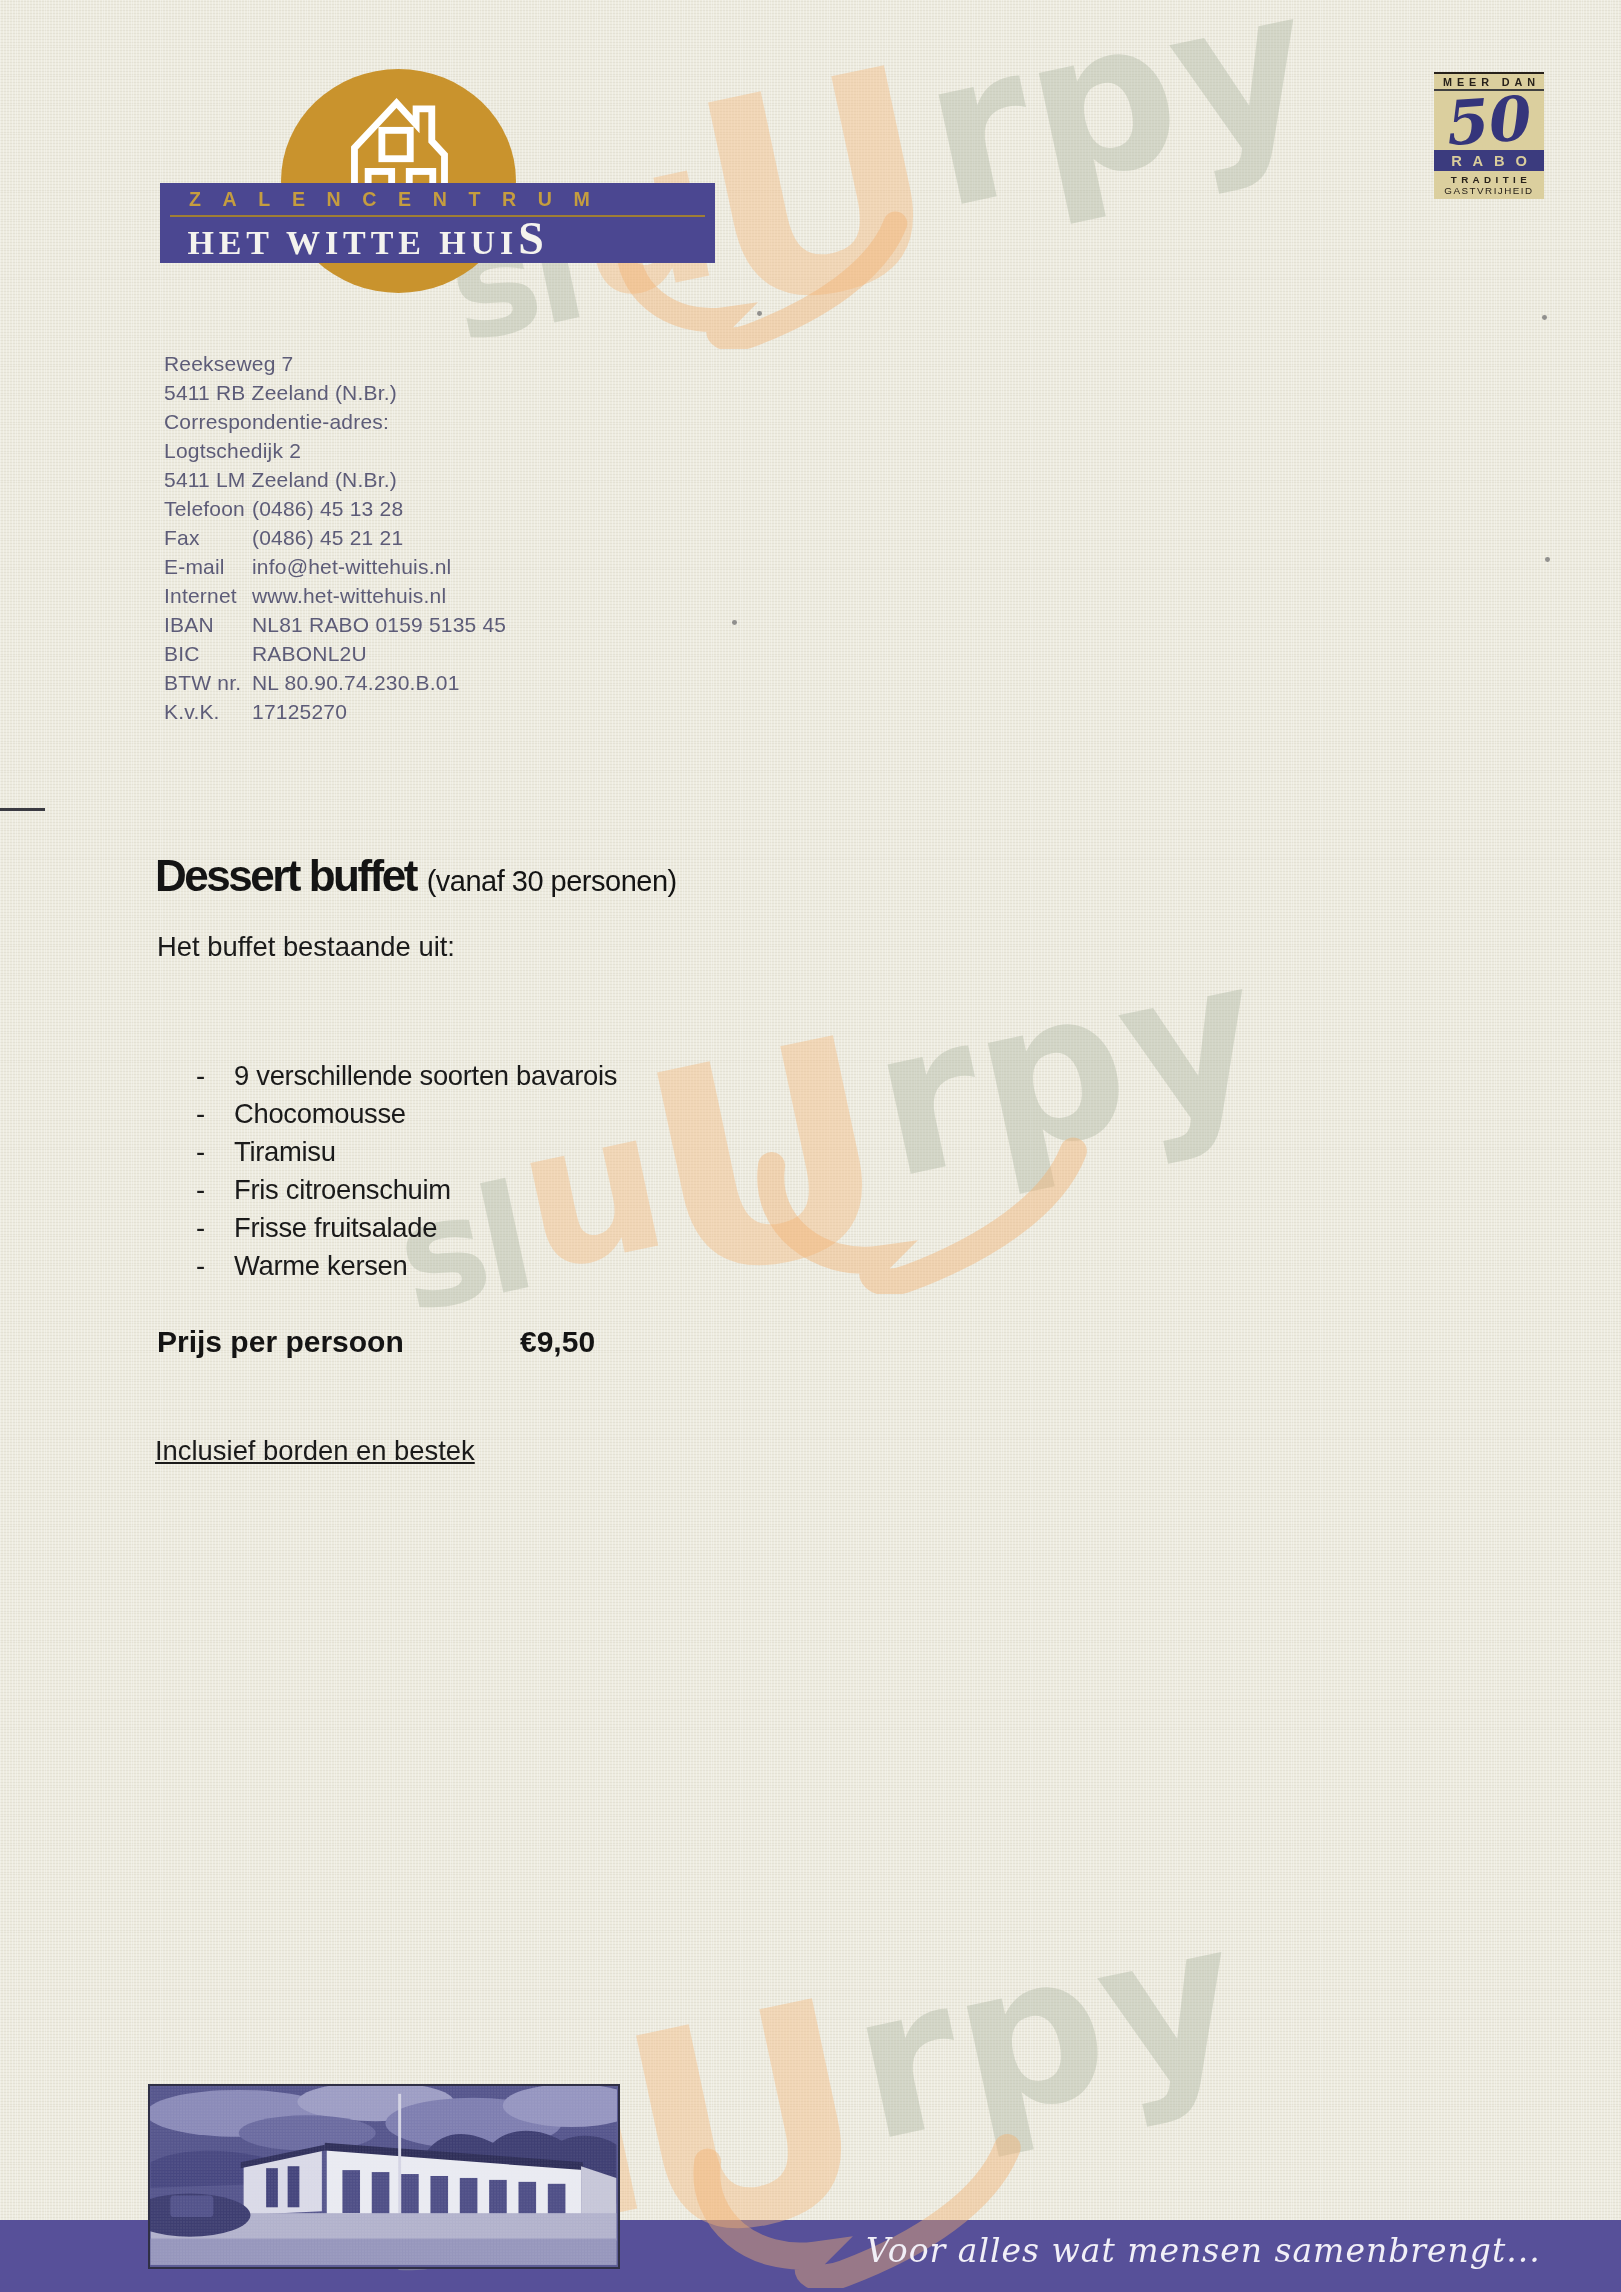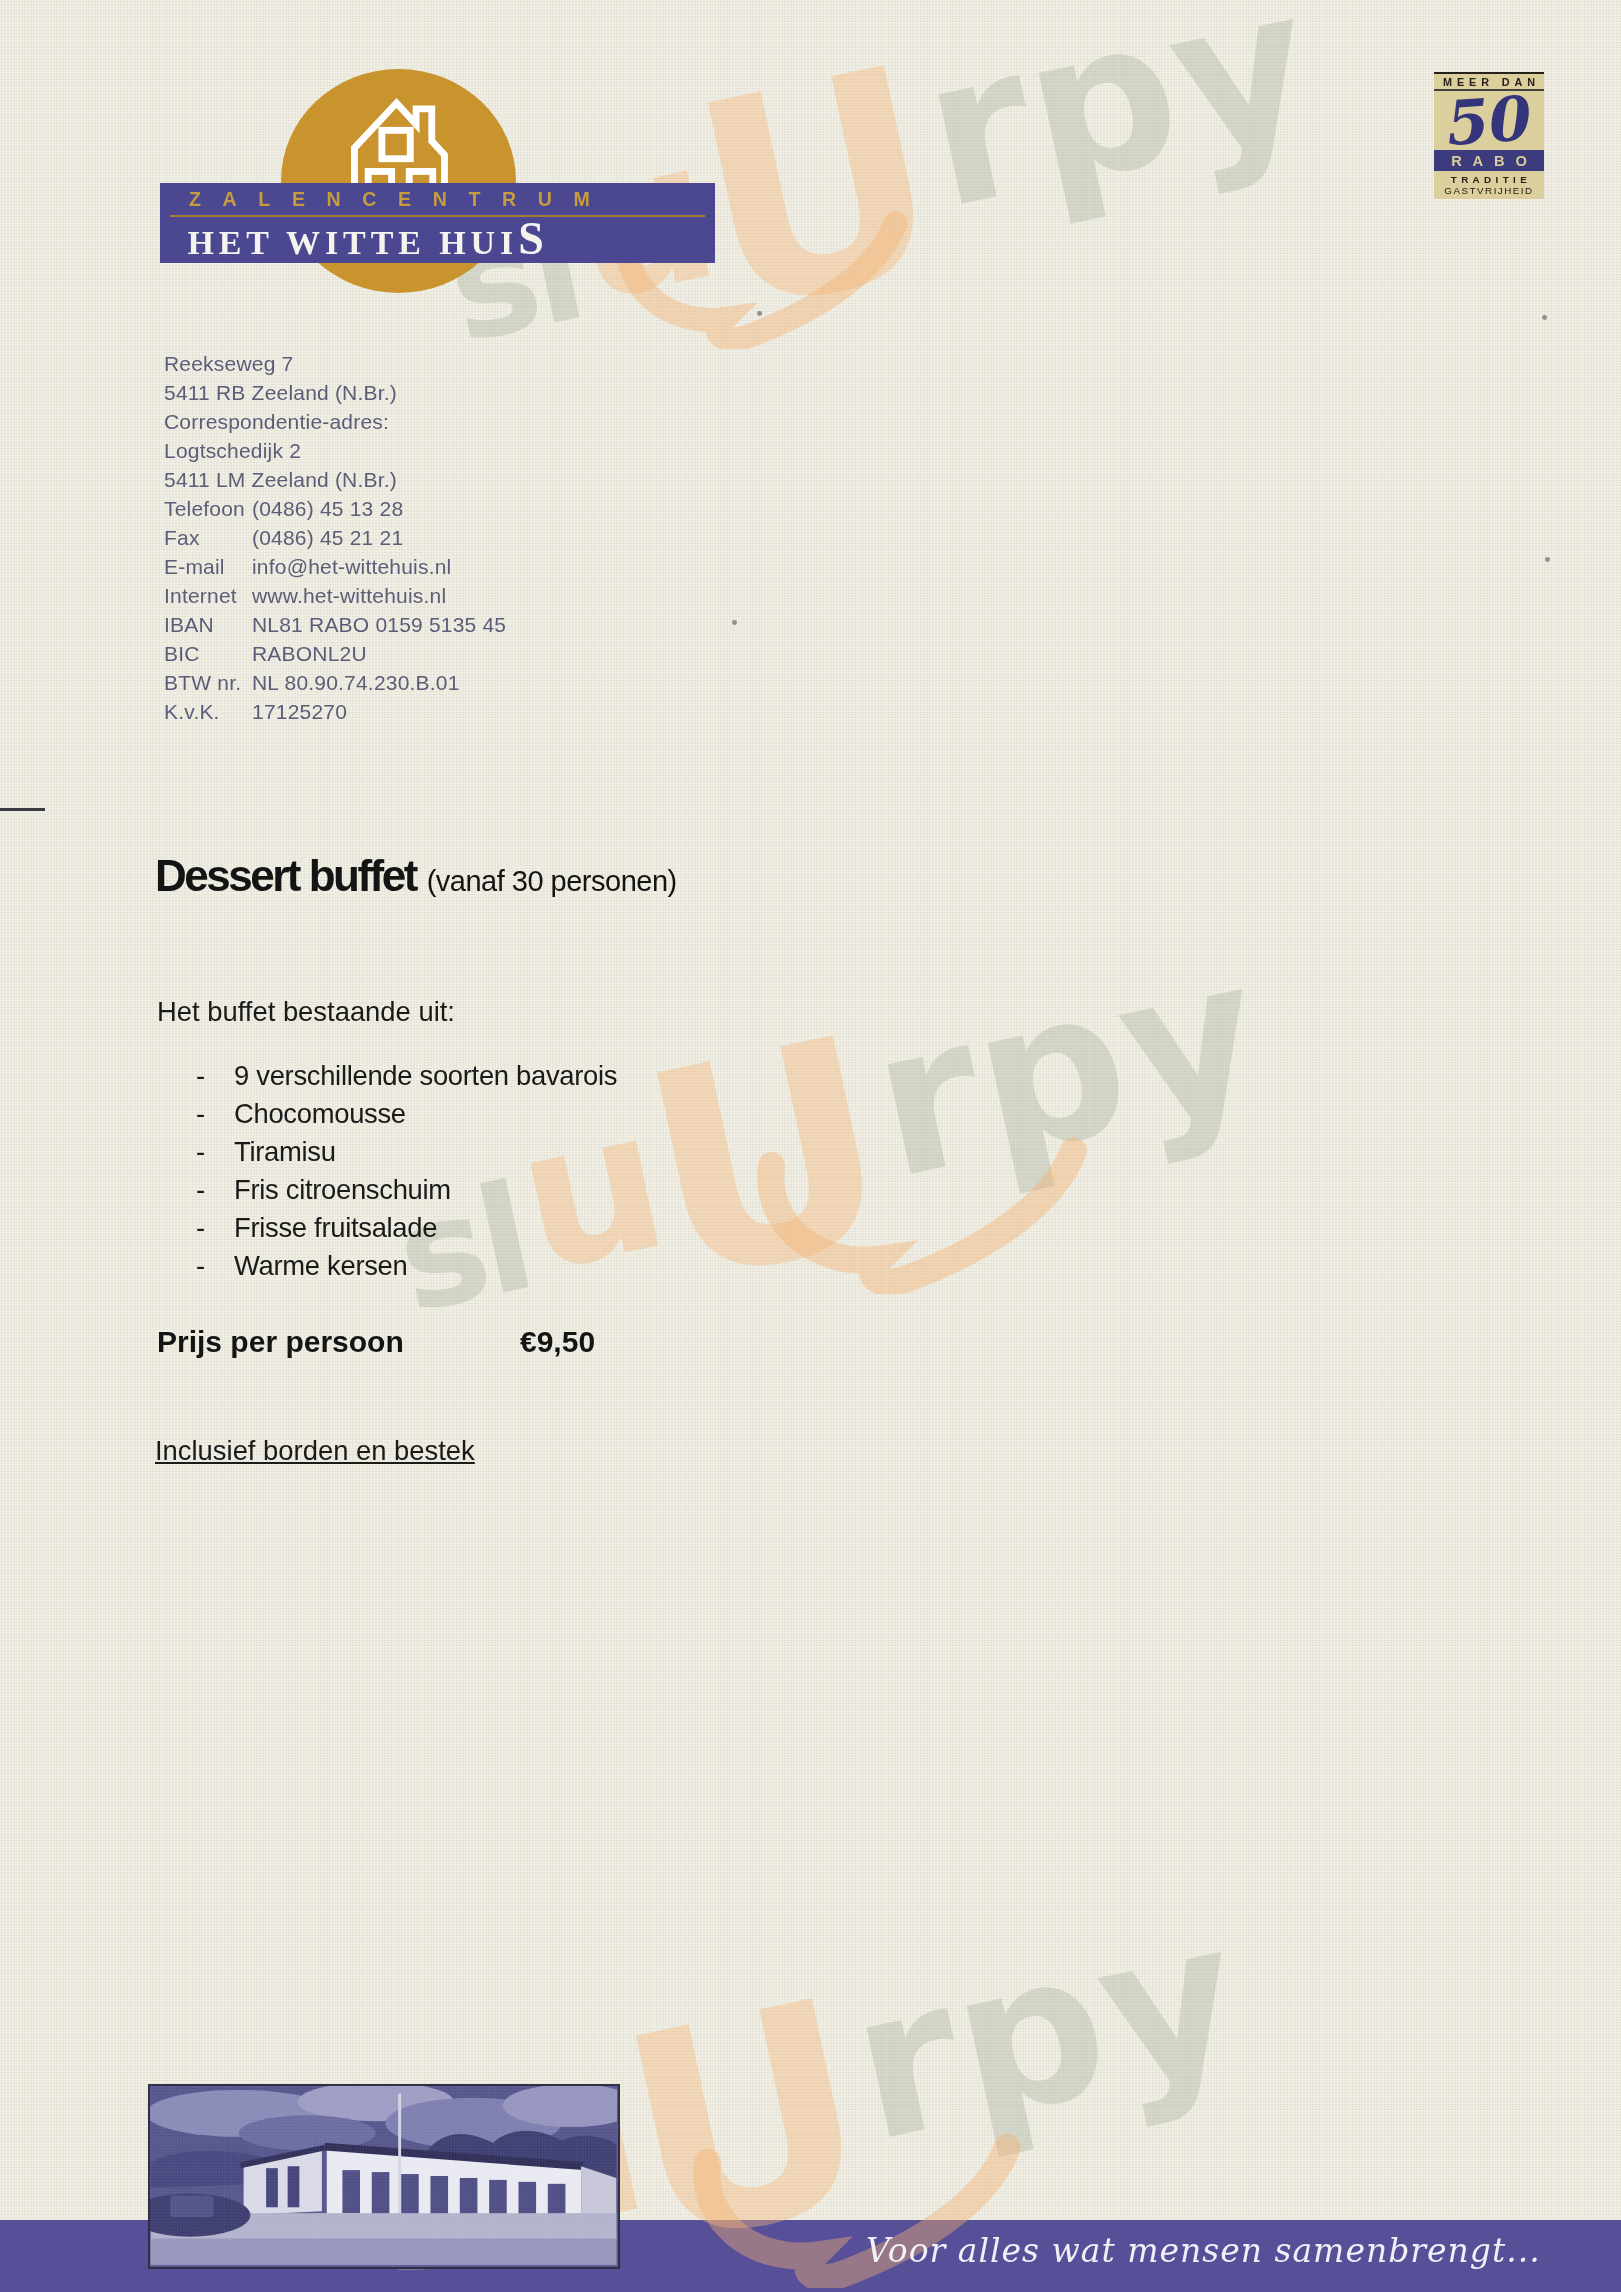--- a/index.html
+++ b/index.html
@@ -61,21 +61,21 @@
     font-size:21px;line-height:29px;color:#5d5c78;letter-spacing:0.2px;}
   .c-line{display:flex;}
   .c-label:not(:empty){flex:0 0 88px;}
   
   .fold{position:absolute;left:0;top:808px;width:45px;height:2.9px;background:#3a3a42;z-index:3;}
   .speck{position:absolute;width:4.9px;height:4.9px;border-radius:50%;background:rgba(70,70,75,0.55);z-index:3;}
   .title-row{position:absolute;left:155px;top:851px;z-index:3;color:#141414;
     display:flex;align-items:baseline;}
   .title-main{font-size:44px;font-weight:bold;letter-spacing:-2.5px;}
   .title-suffix{font-size:29px;margin-left:10.8px;letter-spacing:-0.5px;}
-  .intro{position:absolute;left:157px;top:996px;z-index:3;font-size:27.4px;color:#1a1a1a;text-align:center;}
+  .intro{position:absolute;left:157px;top:931px;z-index:3;font-size:27.4px;color:#1a1a1a;text-align:center;}
   .menu-list{position:absolute;left:196px;top:1057px;z-index:3;
     font-size:27.4px;line-height:38px;color:#1a1a1a;letter-spacing:-0.3px;}
   .menu-item{display:flex;}
   .menu-item .dash{flex:0 0 38px;}
   .price-row{position:absolute;left:157px;top:1325px;z-index:3;display:flex;
     font-size:30px;font-weight:bold;color:#141414;}
   .price-label{flex:0 0 363px;}
   .note{position:absolute;left:155px;top:1435px;z-index:3;font-size:27.4px;color:#1a1a1a;text-decoration:underline;}
   
   .footer-bar{position:absolute;left:0;top:2220px;width:1621px;height:73px;

